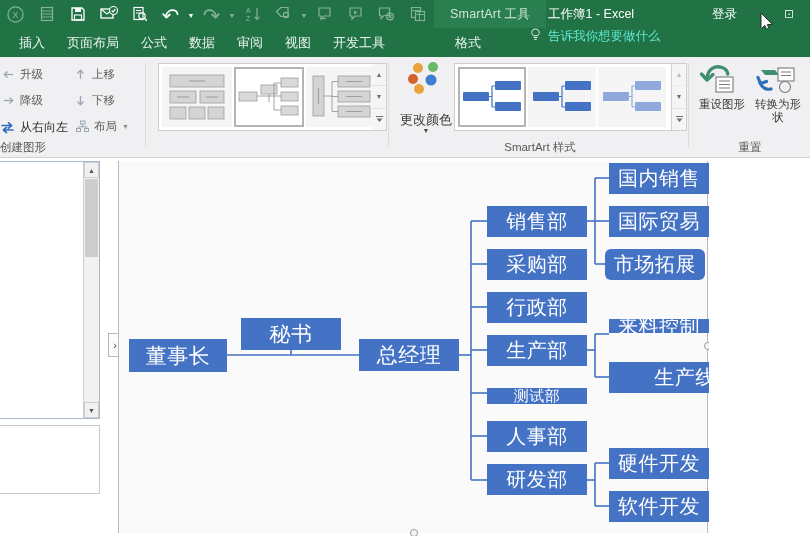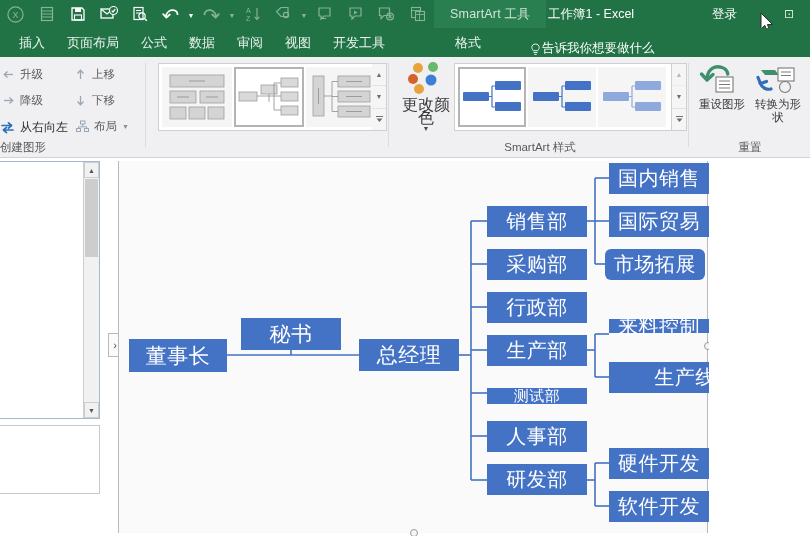--- a/index.html
+++ b/index.html
@@ -59,22 +59,22 @@
   }
   .tabs{position:absolute;left:8px;top:0;height:29px;display:flex;align-items:stretch;}
   .tab{
     display:flex;align-items:center;padding:0 11px;
     color:#eaf3ee;font-size:13px;white-space:nowrap;
   }
   .tab.active{
     background:#f0f0f3;color:#3b3b3b;margin-top:48px;
   }
   .tellme{
-    position:absolute;left:530px;top:0;height:29px;display:flex;align-items:flex-end;
-    color:#ffffff;font-size:12.5px;gap:1px;
+    position:absolute;left:530px;top:0;height:29px;display:flex;align-items:flex-start;
+    color:#5eead4;font-size:12.5px;gap:7px;
   }
   .bulb{width:11px;height:14px;display:block;}
 
   
   .ribbon{
     position:absolute;left:0;top:57px;width:810px;height:100px;
     background:#f0f0f3;border-bottom:1px solid #d2d2d2;
   }
   .rgroup{position:absolute;top:0;height:100px;}
   .rgroup-label{
@@ -117,21 +117,21 @@
     border-bottom:1px solid #e2e2e2;box-sizing:border-box;
   }
   .gal-sbtn:last-child{border-bottom:none;}
 
   
   #grp-styles{left:390px;width:300px;}
   .changecolor{
     position:absolute;left:6px;top:4px;width:60px;height:80px;
     display:flex;flex-direction:column;align-items:center;
   }
-  .cc-label{font-size:16px;color:#3a3a3a;text-align:center;line-height:13px;margin-top:3px;}
+  .cc-label{font-size:13px;color:#3a3a3a;text-align:center;line-height:13px;margin-top:18px;}
   .cc-caret{font-size:7px;color:#4a4a4a;line-height:8px;margin-top:1px;}
 
   
   #grp-reset{left:690px;width:120px;}
   .rbig{
     position:absolute;top:5px;width:56px;height:78px;
     display:flex;flex-direction:column;align-items:center;
   }
   .rbig-label{
     font-size:11.5px;color:#3a3a3a;text-align:center;line-height:13px;margin-top:2px;

